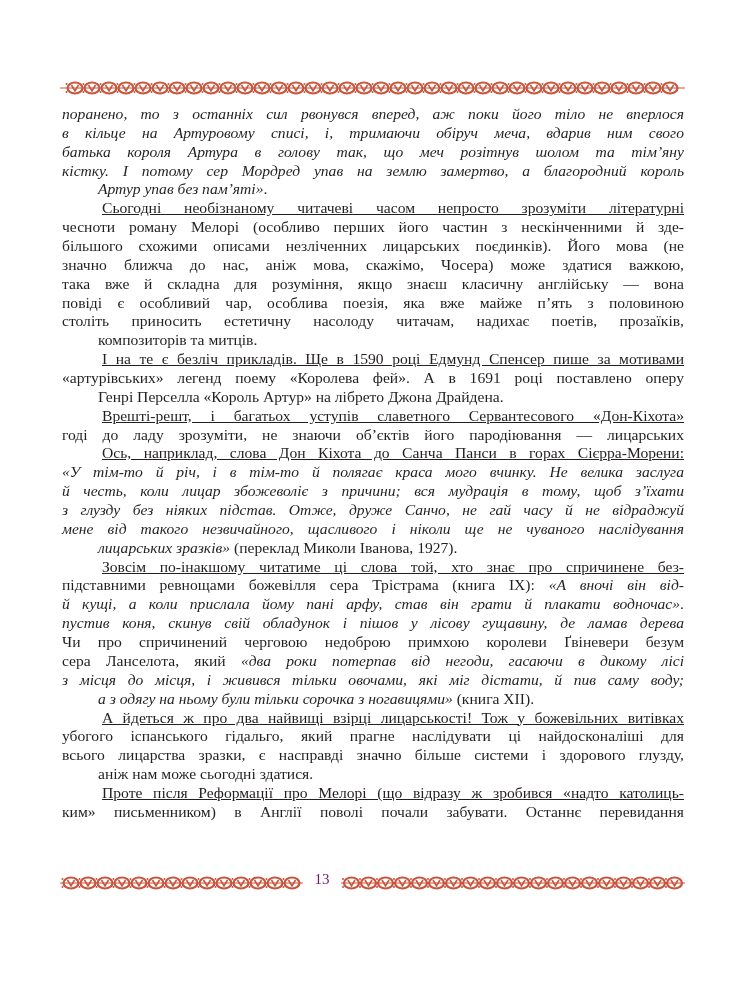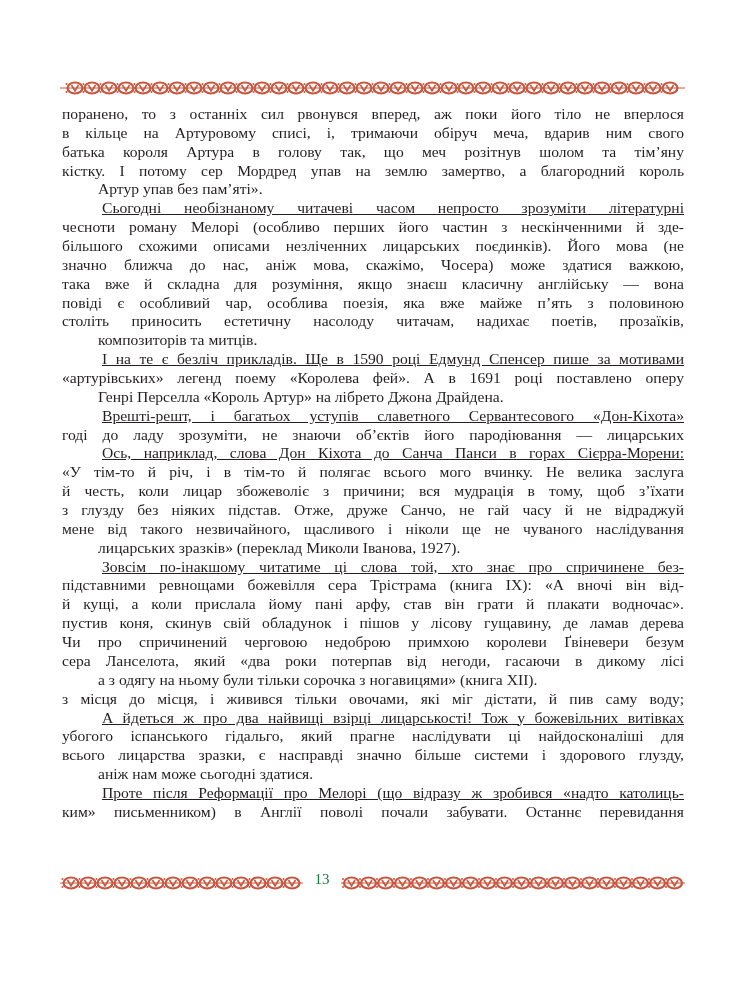--- a/index.html
+++ b/index.html
@@ -11,34 +11,34 @@
   .page { position: absolute; left: 0; top: 0; width: 744px; height: 1000px; }
   .ornament-row {
     position: absolute; height: 14px; display: flex; align-items: center;
   }
   .ornament-row svg { display: block; }
   #orn-top { left: 60px; top: 81px; width: 625px; }
   #orn-bottom-left { left: 60px; top: 876px; width: 243px; }
   #orn-bottom-right { left: 341px; top: 876px; width: 344px; }
   .page-number {
     position: absolute; left: 303px; width: 38px; top: 871px; text-align: center;
-    font-family: "Liberation Serif", serif; font-size: 15px; color: #15803d;
+    font-family: "Liberation Serif", serif; font-size: 15px; color: #701a75;
   }
   .text-block {
     position: absolute; left: 62px; top: 105px; width: 622px;
     font-family: "Liberation Serif", serif; font-size: 15.6px; line-height: 18.87px;
     text-align: justify;
   }
   .line {
     display: block; height: 18.87px; white-space: nowrap; overflow: visible;
     text-align: justify; text-align-last: justify;
   }
   .line.last { text-align-last: left; margin-left: 36px; }
   .line.indent { padding-left: 40px; text-decoration: underline; }
-  .it { }
+  .it { font-style: italic; }
 </style>
 </head>
 <body>
 
 <div class="page">
   <div class="ornament-row" id="orn-top">
       <svg width="625" height="14" viewBox="0 0 625 14">
         <line x1="0" y1="7" x2="625" y2="7" stroke="#c8553d" stroke-width="1"></line>
         <ellipse cx="15" cy="7" rx="7.5" ry="5.5" fill="none" stroke="#c8553d" stroke-width="2.2"></ellipse>
         <path d="M11.5 4 L15 10 L18.5 4" fill="none" stroke="#c8553d" stroke-width="1.6"></path>
@@ -200,33 +200,33 @@
       <span class="line"><span>така вже й складна для розуміння, якщо знаєш класичну англійську — вона</span></span>
       <span class="line"><span>повіді є особливий чар, особлива поезія, яка вже майже п’ять з половиною</span></span>
       <span class="line"><span>століть приносить естетичну насолоду читачам, надихає поетів, прозаїків,</span></span>
       <span class="line last"><span>композиторів та митців.</span></span>
       <span class="line indent"><span>І на те є безліч прикладів. Ще в 1590 році Едмунд Спенсер пише за мотивами</span></span>
       <span class="line"><span>«артурівських» легенд поему «Королева фей». А в 1691 році поставлено оперу</span></span>
       <span class="line last"><span>Генрі Перселла «Король Артур» на лібрето Джона Драйдена.</span></span>
       <span class="line indent"><span>Врешті-решт, і багатьох уступів славетного Сервантесового «Дон-Кіхота»</span></span>
       <span class="line"><span>годі до ладу зрозуміти, не знаючи об’єктів його пародіювання — лицарських</span></span>
       <span class="line indent"><span>Ось, наприклад, слова Дон Кіхота до Санча Панси в горах Сієрра-Морени:</span></span>
-      <span class="line"><span class="it">«У тім-то й річ, і в тім-то й полягає всього мого вчинку. Не велика заслуга</span></span>
+      <span class="line"><span class="it">«У тім-то й річ, і в тім-то й полягає краса мого вчинку. Не велика заслуга</span></span>
       <span class="line"><span class="it">й честь, коли лицар збожеволіє з причини; вся мудрація в тому, щоб з’їхати</span></span>
       <span class="line"><span class="it">з глузду без ніяких підстав. Отже, друже Санчо, не гай часу й не відраджуй</span></span>
       <span class="line"><span class="it">мене від такого незвичайного, щасливого і ніколи ще не чуваного наслідування</span></span>
       <span class="line last"><span class="it">лицарських зразків»</span><span> (переклад Миколи Іванова, 1927).</span></span>
       <span class="line indent"><span>Зовсім по-інакшому читатиме ці слова той, хто знає про спричинене без-</span></span>
       <span class="line"><span>підставними ревнощами божевілля сера Трістрама (книга IX): </span><span class="it">«А вночі він від-</span></span>
       <span class="line"><span class="it">й кущі, а коли прислала йому пані арфу, став він грати й плакати водночас»</span><span>.</span></span>
       <span class="line"><span class="it">пустив коня, скинув свій обладунок і пішов у лісову гущавину, де ламав дерева</span></span>
       <span class="line"><span>Чи про спричинений черговою недоброю примхою королеви Ґвіневери безум</span></span>
       <span class="line"><span>сера Ланселота, який </span><span class="it">«два роки потерпав від негоди, гасаючи в дикому лісі</span></span>
+      <span class="line"><span class="it">з місця до місця, і живився тільки овочами, які міг дістати, й пив саму воду;</span></span>
       <span class="line last"><span class="it">а з одягу на ньому були тільки сорочка з ногавицями»</span><span> (книга XII).</span></span>
-      <span class="line"><span class="it">з місця до місця, і живився тільки овочами, які міг дістати, й пив саму воду;</span></span>
       <span class="line indent"><span>А йдеться ж про два найвищі взірці лицарськості! Тож у божевільних витівках</span></span>
       <span class="line"><span>убогого іспанського гідальго, який прагне наслідувати ці найдосконаліші для</span></span>
       <span class="line"><span>всього лицарства зразки, є насправді значно більше системи і здорового глузду,</span></span>
       <span class="line last"><span>аніж нам може сьогодні здатися.</span></span>
       <span class="line indent"><span>Проте після Реформації про Мелорі (що відразу ж зробився «надто католиць-</span></span>
       <span class="line"><span>ким» письменником) в Англії поволі почали забувати. Останнє перевидання</span></span>
     </div>
 
   <div class="ornament-row" id="orn-bottom-left">
       <svg width="243" height="14" viewBox="0 0 243 14">

